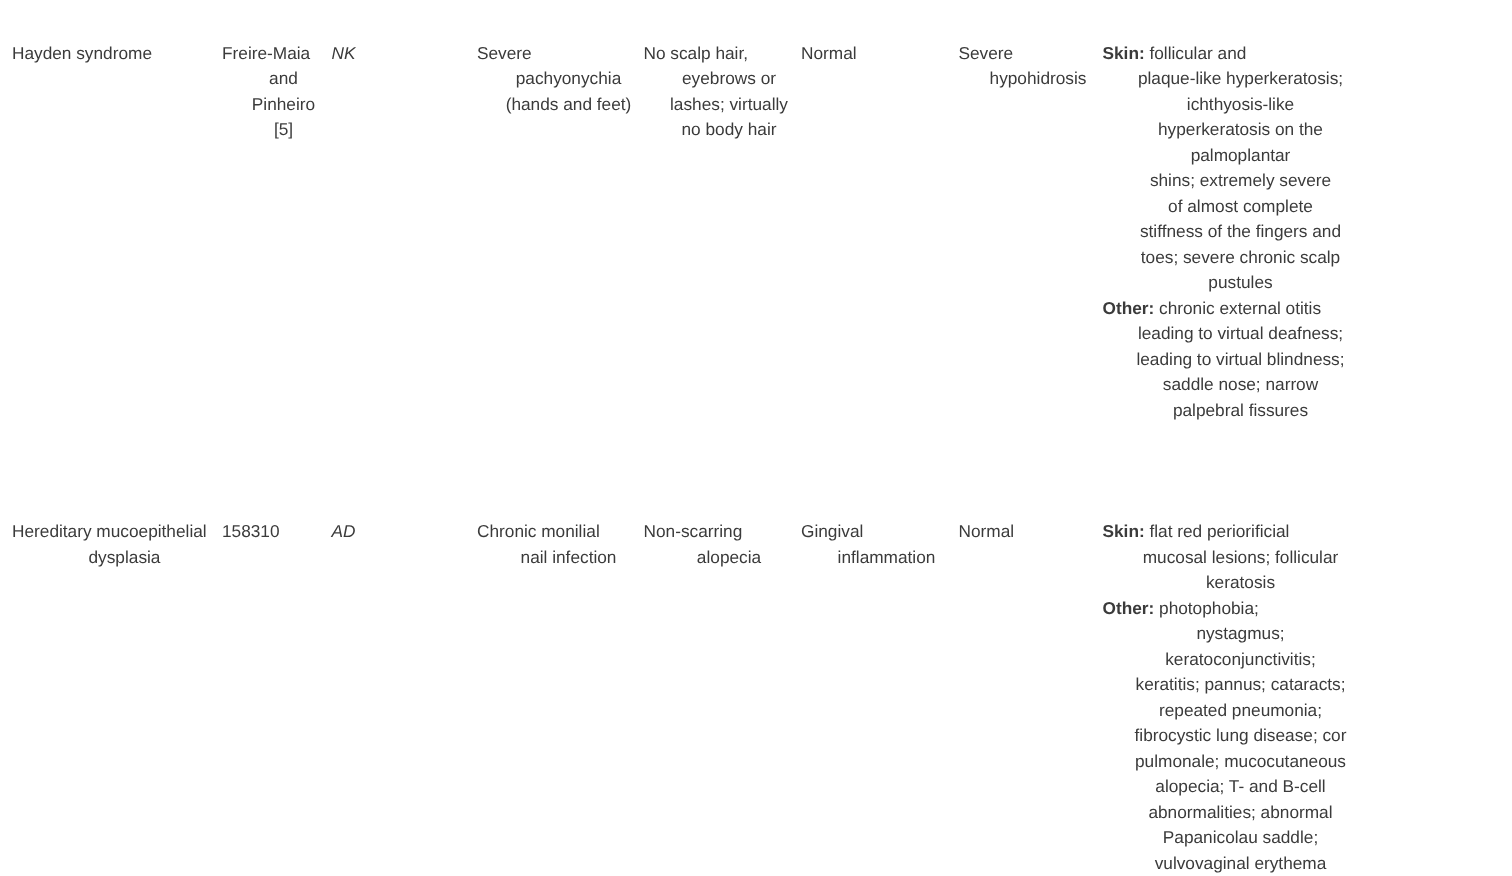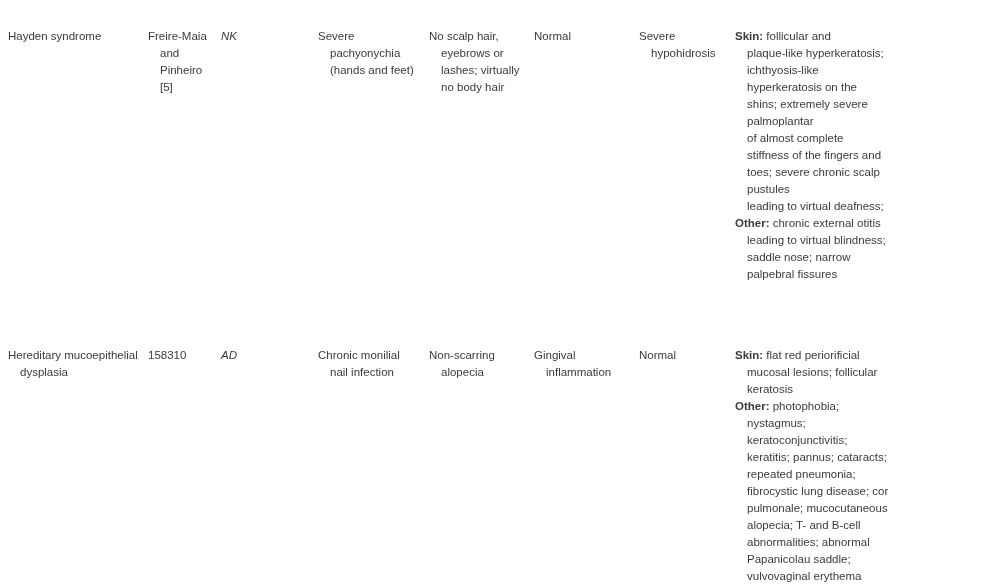--- a/index.html
+++ b/index.html
@@ -34,21 +34,21 @@
   .c2 { left: 221px; width: 94px; font-style: italic;  }
   .c3 { left: 318px; width: 110px; }
   .c4 { left: 429px; width: 102px; }
   .c5 { left: 534px; width: 102px; }
   .c6 { left: 639px; width: 94px;  }
   .c7 { left: 735px; width: 172px; }
   .line {
     line-height: 17px;
     white-space: nowrap;
   }
-  .line.cont { padding-left: 12px; }
+  .line.cont { padding-left: 12px; text-align: center; }
   .lbl { font-weight: bold; }
 </style>
 </head>
 <body style="color: rgb(59, 59, 59); background: rgb(255, 255, 255);">
 
 <div class="table-page">
   <div id="table-root">
       <div class="trow r0">
         <div class="tcell c0">
           <div class="line">Hayden syndrome</div>
@@ -78,28 +78,28 @@
         </div>
         <div class="tcell c6">
           <div class="line">Severe</div>
           <div class="line cont">hypohidrosis</div>
         </div>
         <div class="tcell c7">
           <div class="line"><span class="lbl">Skin:</span> follicular and</div>
           <div class="line cont">plaque-like hyperkeratosis;</div>
           <div class="line cont">ichthyosis-like</div>
           <div class="line cont">hyperkeratosis on the</div>
+          <div class="line cont">palmoplantar</div>
           <div class="line cont">shins; extremely severe</div>
-          <div class="line cont">palmoplantar</div>
           <div class="line cont">of almost complete</div>
           <div class="line cont">stiffness of the fingers and</div>
           <div class="line cont">toes; severe chronic scalp</div>
           <div class="line cont">pustules</div>
+          <div class="line"><span class="lbl">Other:</span> chronic external otitis</div>
           <div class="line cont">leading to virtual deafness;</div>
-          <div class="line"><span class="lbl">Other:</span> chronic external otitis</div>
           <div class="line cont">leading to virtual blindness;</div>
           <div class="line cont">saddle nose; narrow</div>
           <div class="line cont">palpebral fissures</div>
         </div>
       </div>
       <div class="trow r1">
         <div class="tcell c0">
           <div class="line">Hereditary mucoepithelial</div>
           <div class="line cont">dysplasia</div>
         </div>

